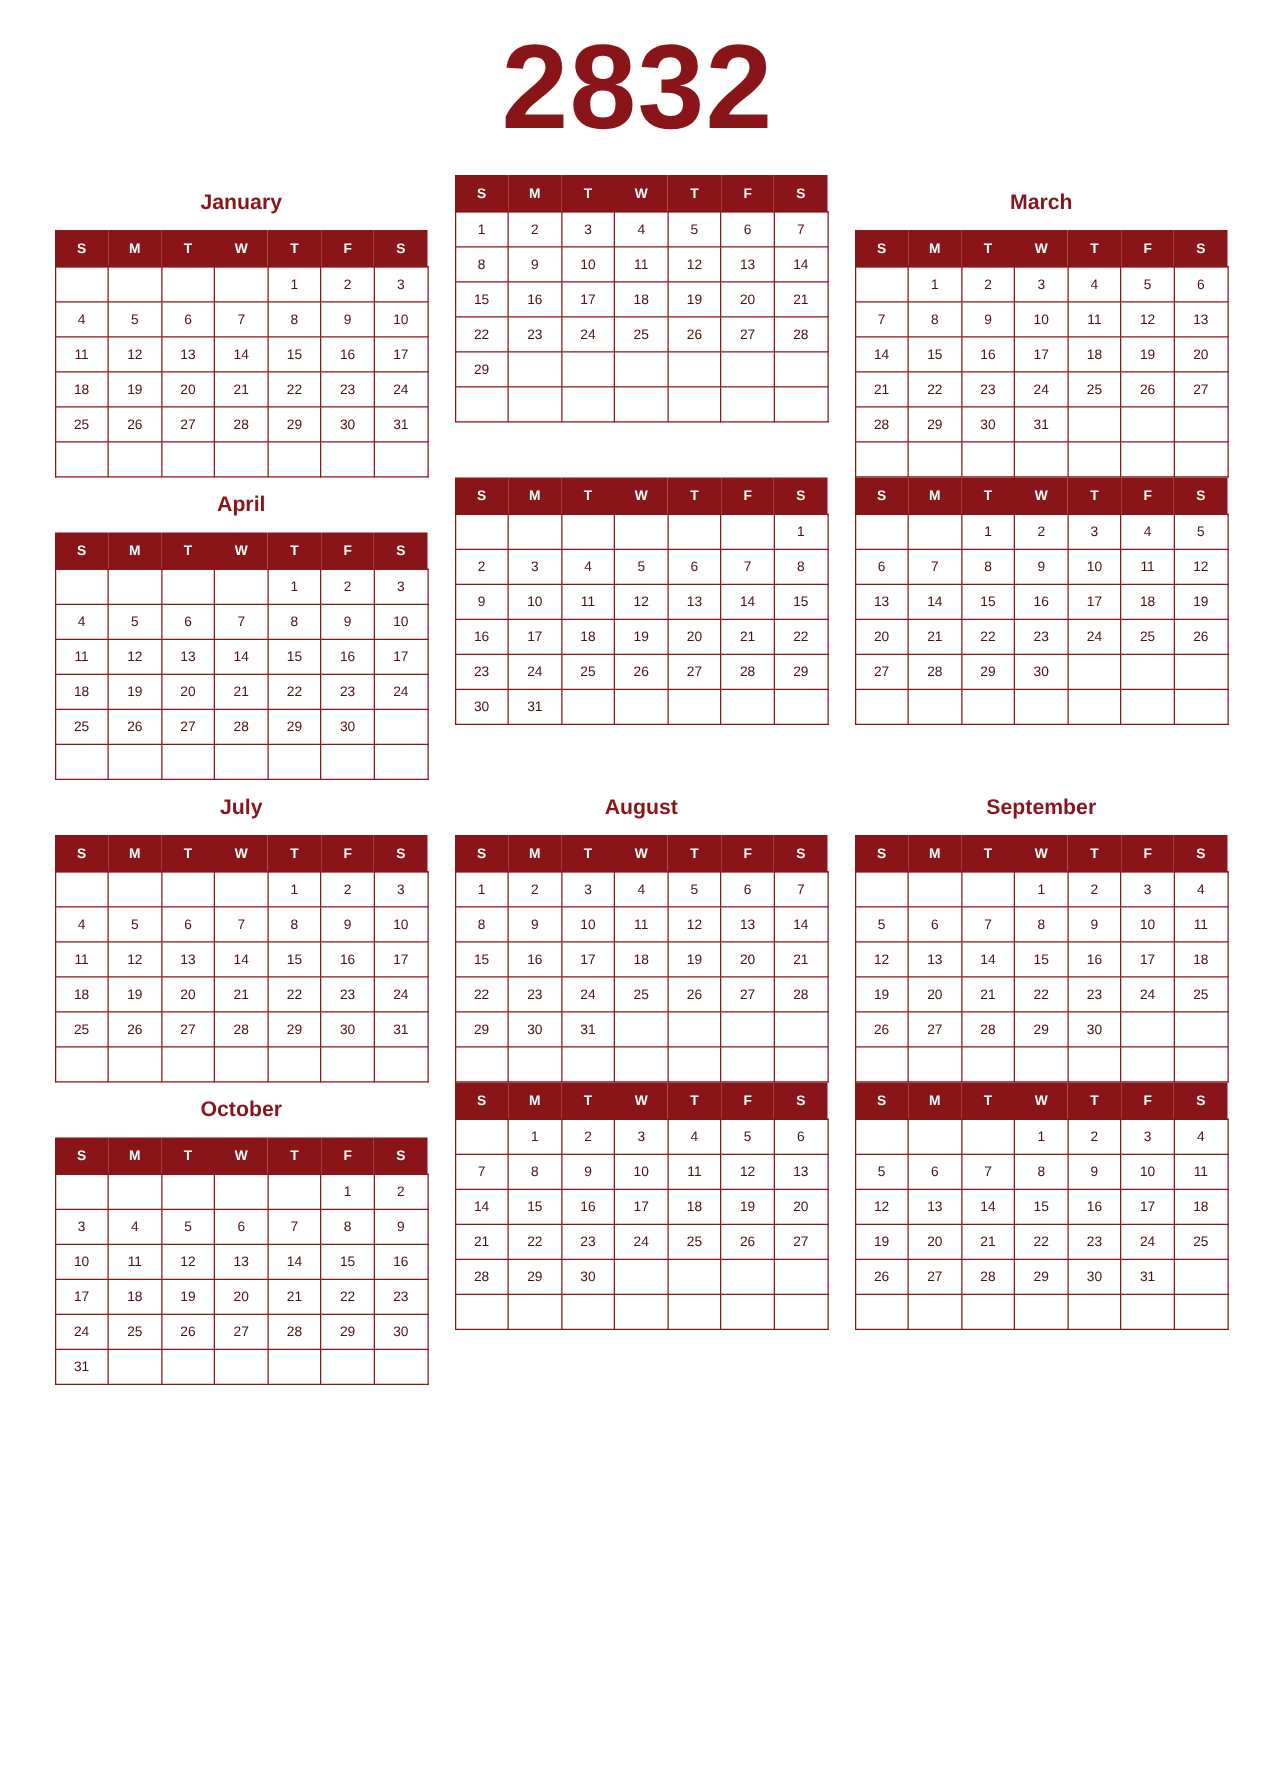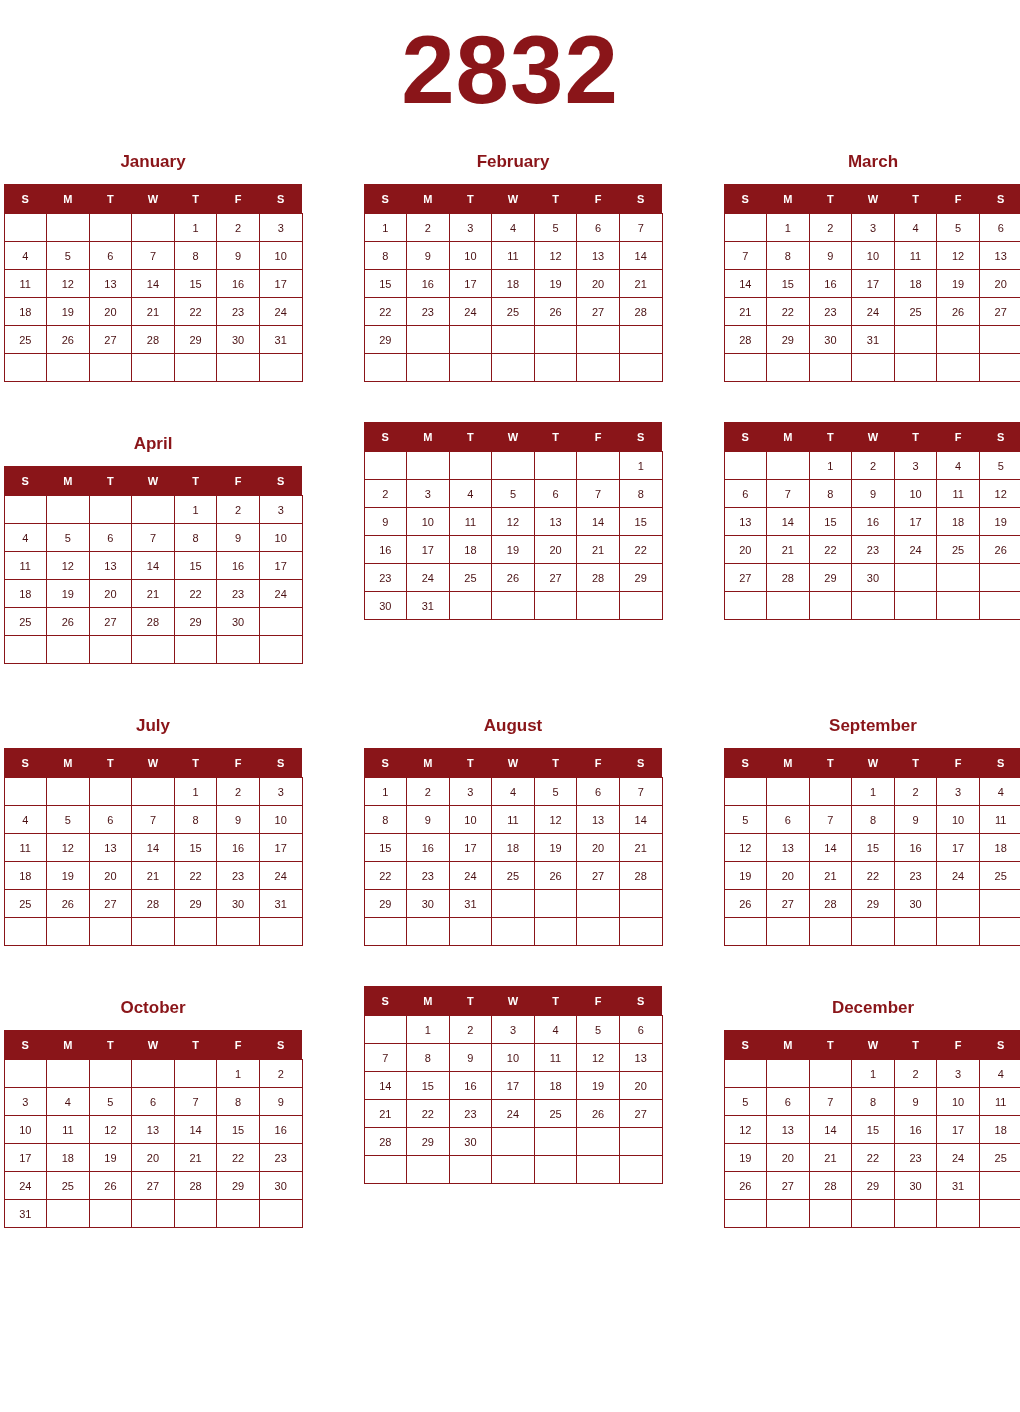--- a/index.html
+++ b/index.html
@@ -32,21 +32,20 @@
     padding-top: 22px;
     margin: 0 0 22px 0;
   }
   .months-grid {
     display: grid;
     grid-template-columns: repeat(3, 320px);
     column-gap: 0px;
     row-gap: 0px;
     justify-content: center;
     padding-left: 6px;
-    gap: 40px;
   }
   .month {
     width: 320px;
     margin-bottom: 0px;
   }
   .month-name {
     text-align: center;
     font-size: 17px;
     font-weight: bold;
     color: #8a1519;
@@ -152,21 +151,20 @@
               <td></td>
               <td></td>
               <td></td>
               <td></td>
               <td></td>
             </tr>
           </tbody>
         </table>
       </div>
       <div class="month">
-        <div class="month-name">February</div>
         <table class="cal">
           <thead>
             <tr>
               <th>S</th>
               <th>M</th>
               <th>T</th>
               <th>W</th>
               <th>T</th>
               <th>F</th>
               <th>S</th>
@@ -869,21 +867,20 @@
               <td></td>
               <td></td>
               <td></td>
               <td></td>
               <td></td>
             </tr>
           </tbody>
         </table>
       </div>
       <div class="month">
-        <div class="month-name">December</div>
         <table class="cal">
           <thead>
             <tr>
               <th>S</th>
               <th>M</th>
               <th>T</th>
               <th>W</th>
               <th>T</th>
               <th>F</th>
               <th>S</th>

